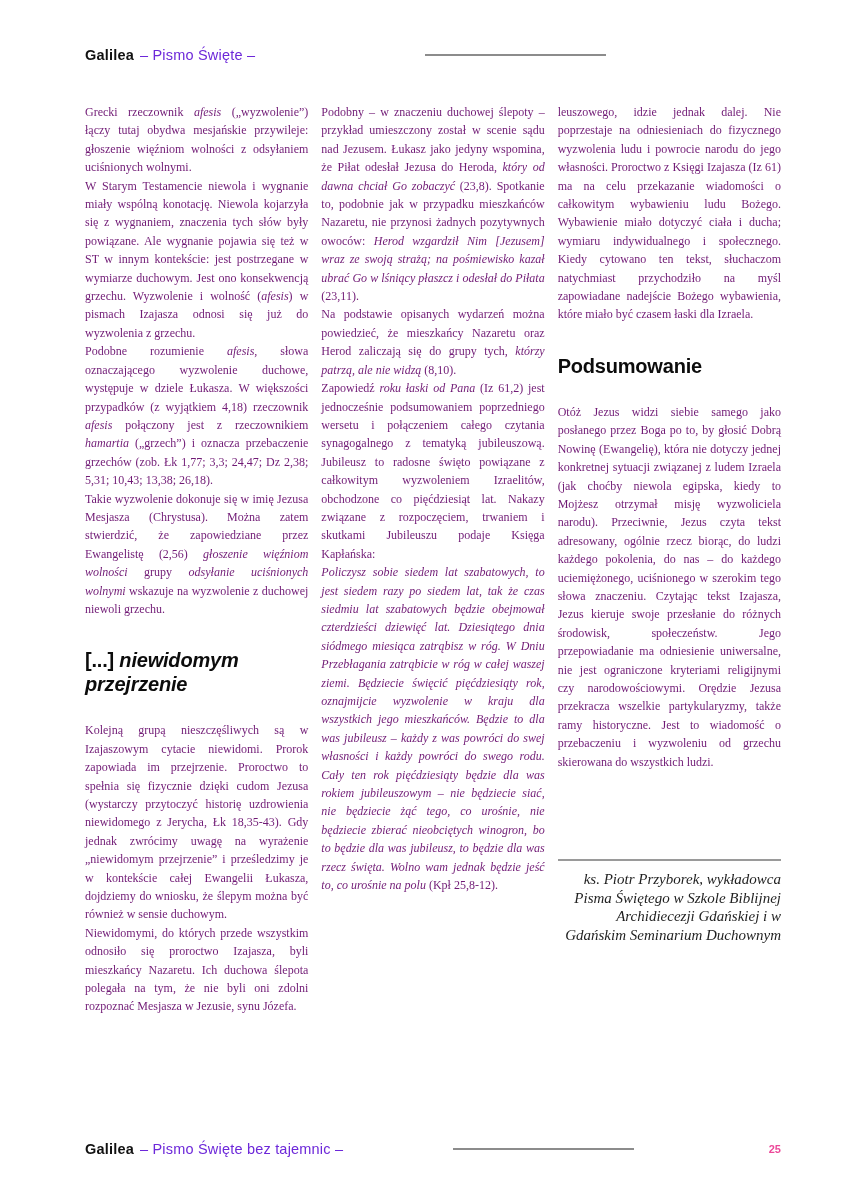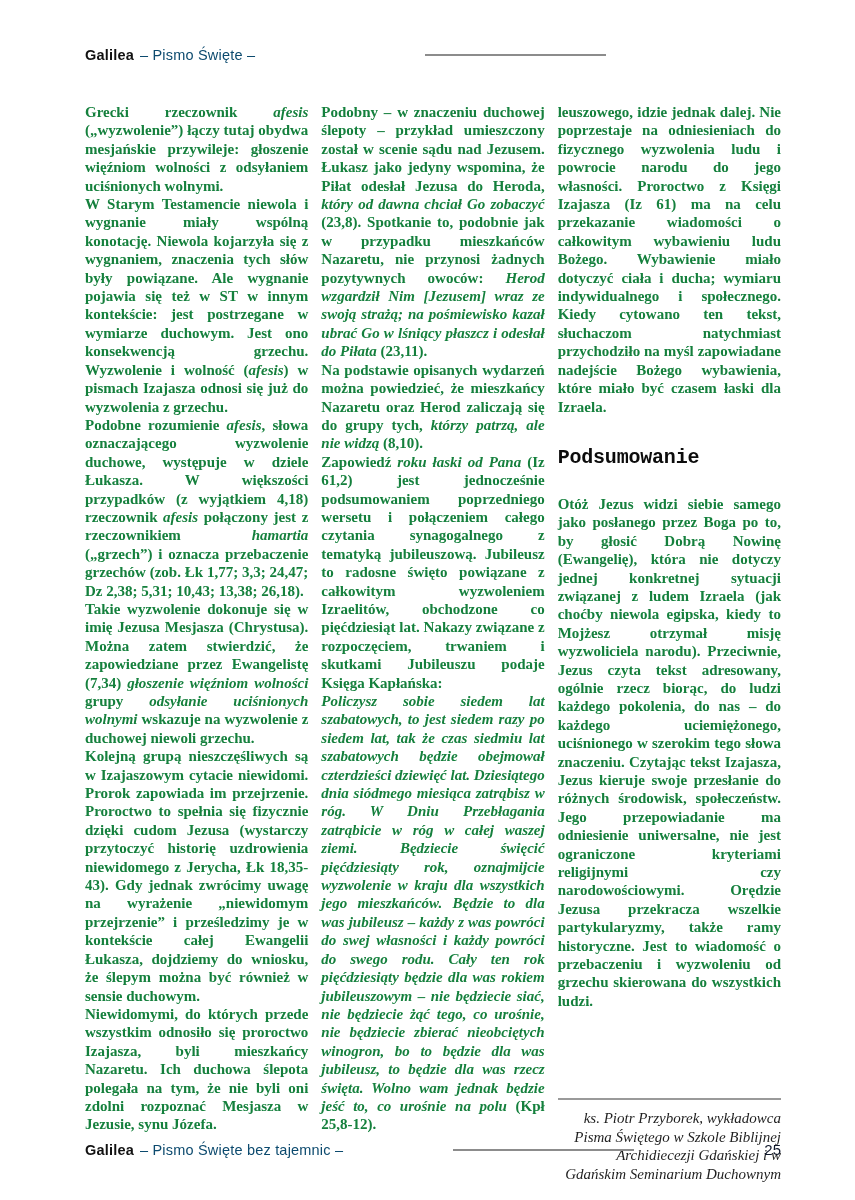--- a/index.html
+++ b/index.html
@@ -20,52 +20,51 @@
     left:85px;
     width:696px;
     display:flex;
     align-items:center;
     font-family:"Liberation Sans", sans-serif;
     font-size:14.5px;
   }
   .runhead{top:47px;}
   .runfoot{top:1141px;}
   .brand{font-weight:bold;color:#111;letter-spacing:.2px;}
-  .runsub{color:#0c4a6e;margin-left:6px;letter-spacing:.2px;}
+  .runsub{color:#6d28d9;margin-left:6px;letter-spacing:.2px;}
   .runrule{
     height:2px;background:#8c8c8c;width:181px;
     margin-left:auto;
   }
   .runhead .runrule{margin-right:175px;}
   .runfoot .runrule{margin-left:110px;}
   .pageno{
     margin-left:auto;
-    font-weight:normal;color:#0f172a;
-    font-size:15px;
+    font-weight:bold;color:#ec4899;
+    font-size:11px;
   }
   
   .columns{
     position:absolute;
     left:85px;top:103px;
     width:696px;
     display:flex;
     gap:13px;
   }
   .col{flex:1 1 0;min-width:0;}
   .para{
     margin:0;
-    font-size:15px;
+    font-size:12px;
     line-height:18.4px;
-    color:#15803d;
+    color:#701a75;
     text-align:justify;
-    font-weight:bold;
   }
   .para .it, .quote{font-style:italic;}
   .col-heading{
-    font-family:Liberation Mono, monospace;
+    font-family:Liberation Sans, sans-serif;
     font-size:20px;
     font-weight:bold;
     color:#0c0c0c;
     line-height:24px;
     margin:30px 0 25px 0;
     letter-spacing:-0.2px;
     text-align:left;
   }
   .col-heading .it{font-style:italic;}
   .byline{
@@ -89,21 +88,22 @@
     <span class="brand">Galilea</span>
     <span class="runsub">– Pismo Święte –</span>
     <span class="runrule"></span>
   </div>
 
   <div class="columns">
     <div class="col">
         <p class="para"><span>Grecki rzeczownik </span><span class="it">afesis</span><span> („wyzwolenie”) łączy tutaj obydwa mesjańskie przywileje: głoszenie więźniom wolności z odsyłaniem uciśnionych wolnymi.</span></p>
         <p class="para"><span>W Starym Testamencie niewola i wygnanie miały wspólną konotację. Niewola kojarzyła się z wygnaniem, znaczenia tych słów były powiązane. Ale wygnanie pojawia się też w ST w innym kontekście: jest postrzegane w wymiarze duchowym. Jest ono konsekwencją grzechu. Wyzwolenie i wolność (</span><span class="it">afesis</span><span>) w pismach Izajasza odnosi się już do wyzwolenia z grzechu.</span></p>
         <p class="para"><span>Podobne rozumienie </span><span class="it">afesis</span><span>, słowa oznaczającego wyzwolenie duchowe, występuje w dziele Łukasza. W większości przypadków (z wyjątkiem 4,18) rzeczownik </span><span class="it">afesis</span><span> połączony jest z rzeczownikiem </span><span class="it">hamartia</span><span> („grzech”) i oznacza przebaczenie grzechów (zob. Łk 1,77; 3,3; 24,47; Dz 2,38; 5,31; 10,43; 13,38; 26,18).</span></p>
-        <p class="para"><span>Takie wyzwolenie dokonuje się w imię Jezusa Mesjasza (Chrystusa). Można zatem stwierdzić, że zapowiedziane przez Ewangelistę (7,34) </span><span class="it">głoszenie więźniom wolności</span><span> grupy </span><span class="it">odsyłanie uciśnionych wolnymi</span><span> wskazuje na wyzwolenie z duchowej niewoli grzechu.</span></p>
+        <p class="para"><span>Takie wyzwolenie dokonuje się w imię Jezusa Mesjasza (Chrystusa). Można zatem stwierdzić, że zapowiedziane przez Ewangelistę (2,56) </span><span class="it">głoszenie więźniom wolności</span><span> grupy </span><span class="it">odsyłanie uciśnionych wolnymi</span><span> wskazuje na wyzwolenie z duchowej niewoli grzechu.</span></p>
+        <h2 class="col-heading"><span>[...] </span><span class="it">niewidomym przejrzenie</span></h2>
         <p class="para"><span>Kolejną grupą nieszczęśliwych są w Izajaszowym cytacie niewidomi. Prorok zapowiada im przejrzenie. Proroctwo to spełnia się fizycznie dzięki cudom Jezusa (wystarczy przytoczyć historię uzdrowienia niewidomego z Jerycha, Łk 18,35-43). Gdy jednak zwrócimy uwagę na wyrażenie „niewidomym przejrzenie” i prześledzimy je w kontekście całej Ewangelii Łukasza, dojdziemy do wniosku, że ślepym można być również w sensie duchowym.</span></p>
         <p class="para"><span>Niewidomymi, do których przede wszystkim odnosiło się proroctwo Izajasza, byli mieszkańcy Nazaretu. Ich duchowa ślepota polegała na tym, że nie byli oni zdolni rozpoznać Mesjasza w Jezusie, synu Józefa.</span></p>
       </div>
     <div class="col">
         <p class="para"><span>Podobny – w znaczeniu duchowej ślepoty – przykład umieszczony został w scenie sądu nad Jezusem. Łukasz jako jedyny wspomina, że Piłat odesłał Jezusa do Heroda, </span><span class="it">który od dawna chciał Go zobaczyć</span><span> (23,8). Spotkanie to, podobnie jak w przypadku mieszkańców Nazaretu, nie przynosi żadnych pozytywnych owoców: </span><span class="it">Herod wzgardził Nim [Jezusem] wraz ze swoją strażą; na pośmiewisko kazał ubrać Go w lśniący płaszcz i odesłał do Piłata</span><span> (23,11).</span></p>
         <p class="para"><span>Na podstawie opisanych wydarzeń można powiedzieć, że mieszkańcy Nazaretu oraz Herod zaliczają się do grupy tych, </span><span class="it">którzy patrzą, ale nie widzą</span><span> (8,10).</span></p>
         <p class="para"><span>Zapowiedź </span><span class="it">roku łaski od Pana</span><span> (Iz 61,2) jest jednocześnie podsumowaniem poprzedniego wersetu i połączeniem całego czytania synagogalnego z tematyką jubileuszową. Jubileusz to radosne święto powiązane z całkowitym wyzwoleniem Izraelitów, obchodzone co pięćdziesiąt lat. Nakazy związane z rozpoczęciem, trwaniem i skutkami Jubileuszu podaje Księga Kapłańska:</span></p>
         <p class="para"><span class="it">Policzysz sobie siedem lat szabatowych, to jest siedem razy po siedem lat, tak że czas siedmiu lat szabatowych będzie obejmował czterdzieści dziewięć lat. Dziesiątego dnia siódmego miesiąca zatrąbisz w róg. W Dniu Przebłagania zatrąbicie w róg w całej waszej ziemi. Będziecie święcić pięćdziesiąty rok, oznajmijcie wyzwolenie w kraju dla wszystkich jego mieszkańców. Będzie to dla was jubileusz – każdy z was powróci do swej własności i każdy powróci do swego rodu. Cały ten rok pięćdziesiąty będzie dla was rokiem jubileuszowym – nie będziecie siać, nie będziecie żąć tego, co urośnie, nie będziecie zbierać nieobciętych winogron, bo to będzie dla was jubileusz, to będzie dla was rzecz święta. Wolno wam jednak będzie jeść to, co urośnie na polu</span><span> (Kpł 25,8-12).</span></p>
         <p class="para"></p>
       </div>

